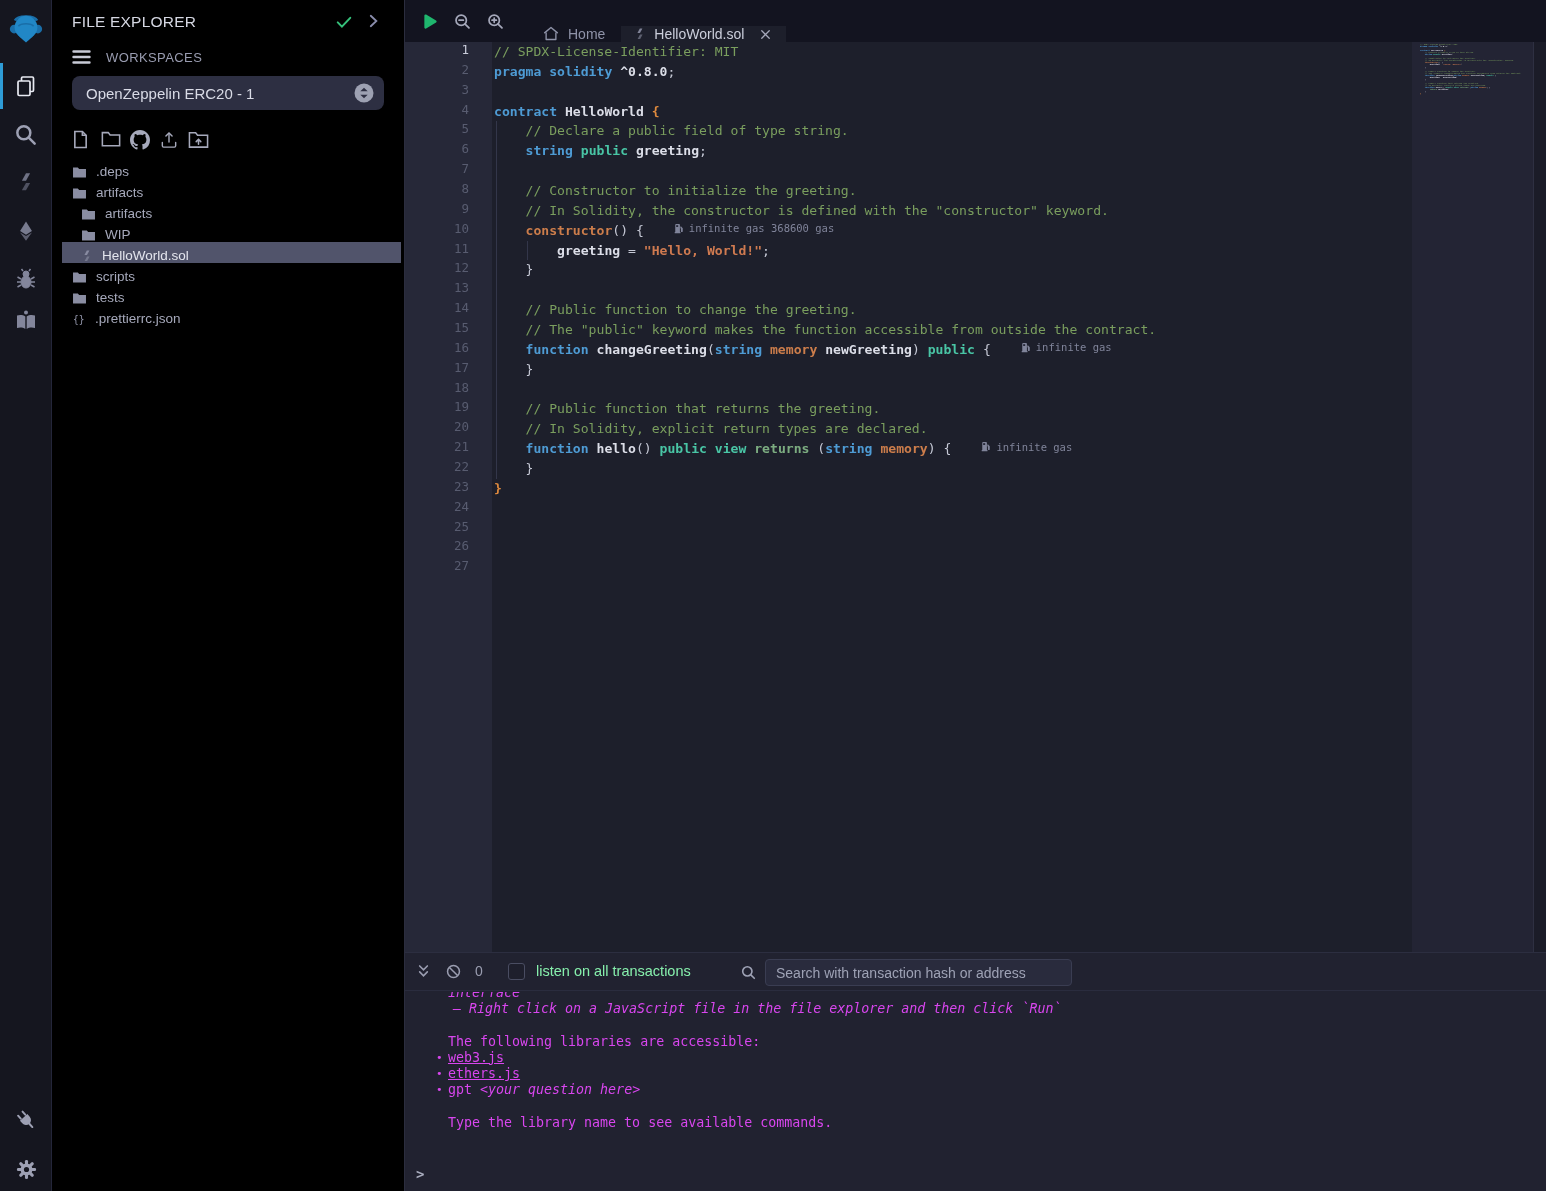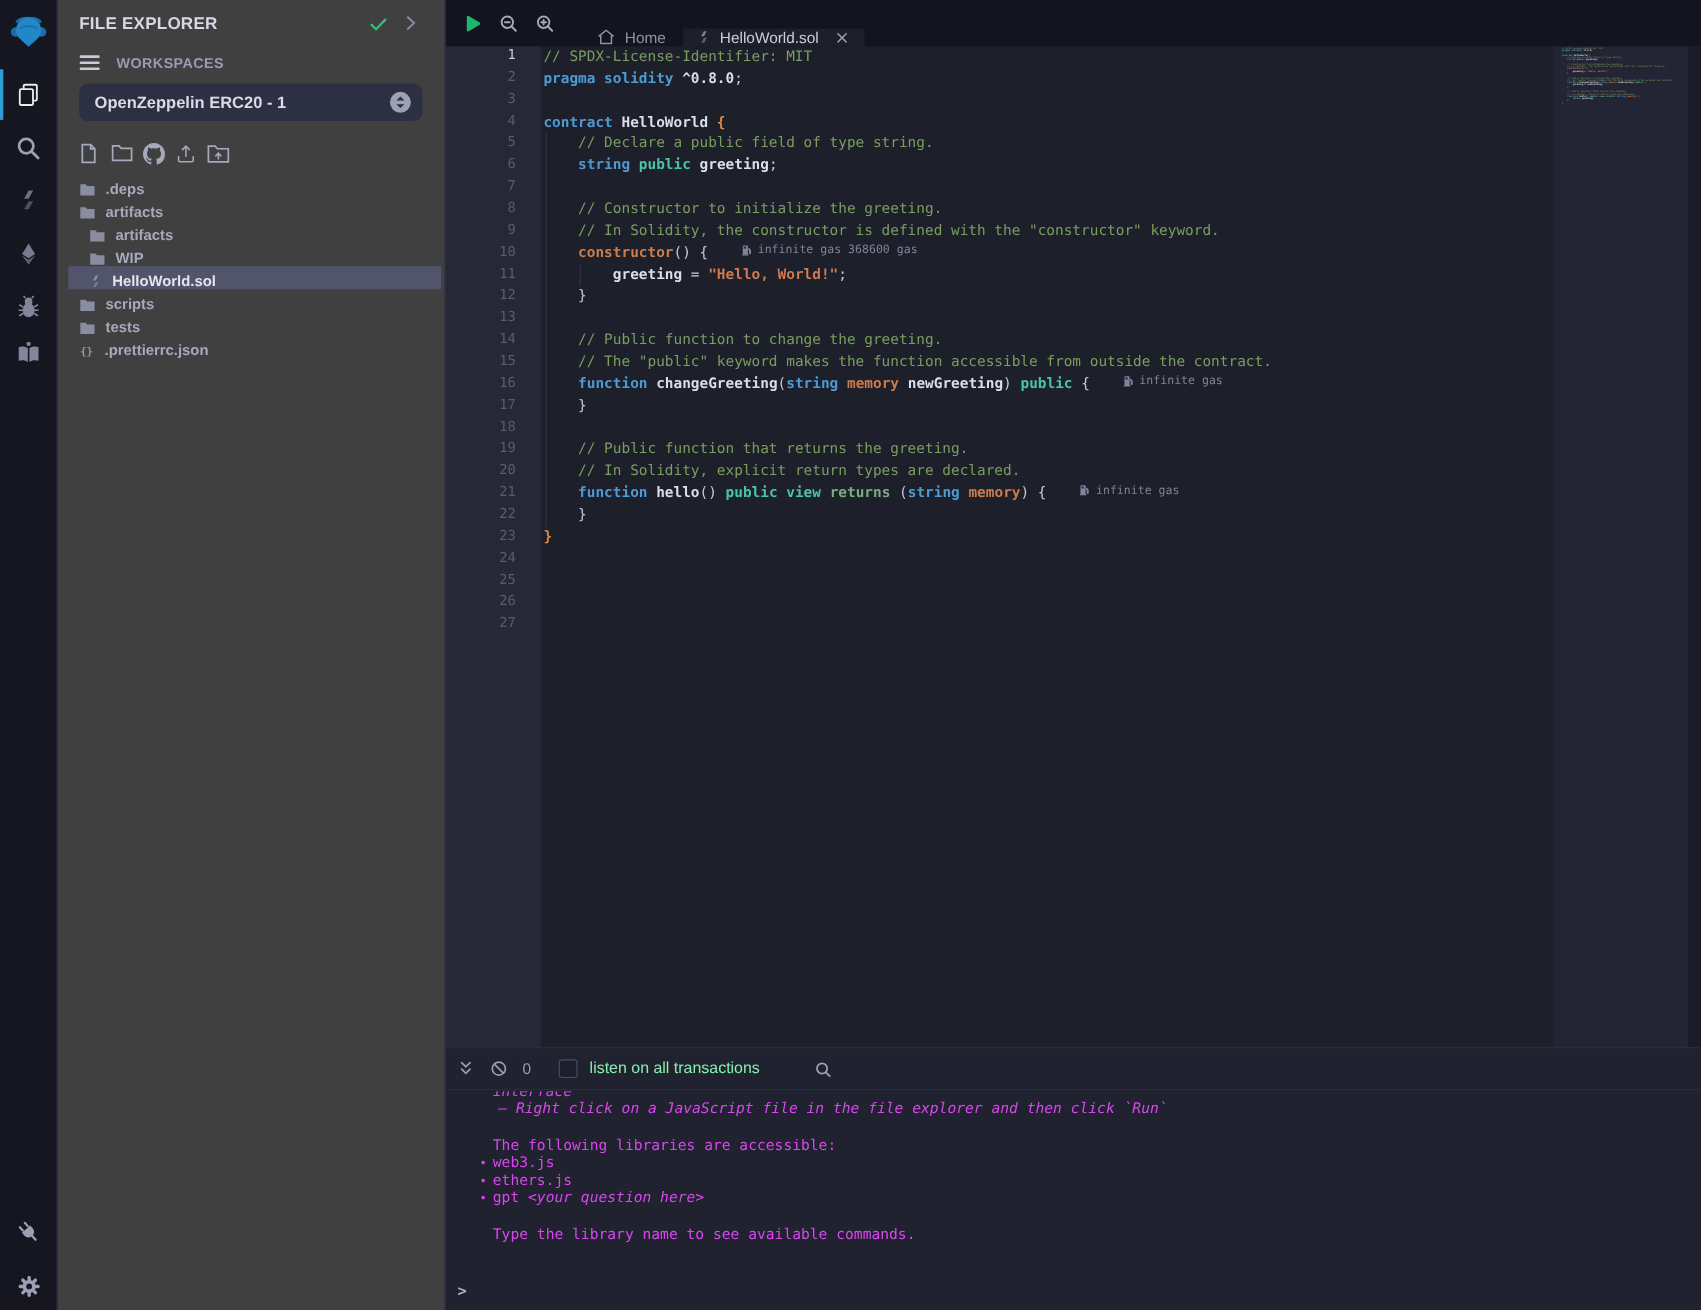--- a/index.html
+++ b/index.html
@@ -13,21 +13,21 @@
   svg { display:block; }
 
   
   #iconbar { position:absolute; left:0; top:0; width:52px; height:100%;
              background:#15161F; border-right:1px solid #24263A; z-index:5; }
   .side-icon { position:absolute; left:0; width:52px; display:flex; justify-content:center; align-items:center; cursor:pointer; }
   .active-pill { position:absolute; left:0; top:63px; width:3px; height:46px; background:#2E9CD6; }
 
   
   #filepanel { position:absolute; left:52px; top:0; width:353px; height:100%;
-               background:#404040; border-right:1px solid #2B2D3E; z-index:4;font-weight:bold; }
+               background:#000000; border-right:1px solid #2B2D3E; z-index:4; }
   .fp-title { position:absolute; left:20px; top:13px; font-size:15.5px; color:#D6D8E3; letter-spacing:.2px; }
   .fp-check { position:absolute; right:50px; top:12px; }
   .fp-chev  { position:absolute; right:22px; top:12px; cursor:pointer; }
   .ws-row { position:absolute; left:20px; top:49px; display:flex; align-items:flex-end; gap:15px; }
   .ws-label { font-size:13px; color:#999CB0; letter-spacing:.4px; }
   .ws-select { position:absolute; left:20px; right:20px; top:76px; height:34px; background:#2D2F42;
                border-radius:8px; display:flex; align-items:center; padding:0 10px 0 14px; cursor:pointer; }
   .ws-select .ws-value { flex:1; font-size:15px; color:#D9DBE6; }
   .fp-toolbar { position:absolute; left:20px; top:130px; display:flex; gap:10px; }
   .fp-toolbar .ticon { width:19px; height:19px; cursor:pointer; }
@@ -82,21 +82,21 @@
   .t-input { position:absolute; left:360px; top:6px; width:307px; height:27px; background:#292B3D;
              border:1px solid #3A3D52; border-radius:4px; color:#C5C8D6; font-size:14px;
              padding:0 10px; outline:none; text-overflow:ellipsis; font-family:"Liberation Sans",sans-serif; }
   .t-input::placeholder { color:#9EA2B5; opacity:1; text-overflow:ellipsis; }
   .t-content { position:absolute; left:0; right:0; top:39px; bottom:0; overflow:hidden; padding-left:43px;
                font:500 13.3px "DejaVu Sans Mono", monospace; color:#d946ef; line-height:16.2px; }
   .term-line { position:relative; white-space:pre; min-height:16.2px; }
   .term-line.clipped { margin-top:-7px; }
   .bul { position:absolute; left:-12px; font-size:11px; }
   .it { font-style:italic; }
-  .ul { cursor:pointer;text-align:right; }
+  .ul { text-decoration:underline; cursor:pointer;text-align:right; }
   .t-prompt { position:absolute; left:11px; top:213px; font:700 14px "DejaVu Sans Mono", monospace; color:#A9ADBE; }
 </style>
 </head>
 <body>
 
 <div id="iconbar">
   <div class="side-icon" style="top:8px;height:46px">
       <svg width="38" height="42" viewBox="0 0 40 42">
         <path d="M8.5 10C11 4.5 29 4.5 31.5 10" stroke="#1A6EA8" stroke-width="3" fill="none"></path>
         <circle cx="7.5" cy="19" r="4.5" fill="#1A6EA8"></circle>
@@ -468,20 +468,21 @@
       </span>
     <span class="t-count">0</span>
     <span class="t-check"></span>
     <span class="t-listen">listen on all transactions</span>
     <span class="t-icon" style="left:335px;top:11px">
         <svg width="17" height="17" viewBox="0 0 22 22" fill="none" stroke="#9EA2B5" stroke-width="2.1" stroke-linecap="round">
           <circle cx="9.5" cy="9.5" r="6"></circle>
           <path d="M14 14l4.5 4.5"></path>
         </svg>
       </span>
+    <input class="t-input" placeholder="Search with transaction hash or address" style="">
   </div>
   <div class="t-content">
       <div class="term-line clipped"><span class="it ">interface</span></div>
       <div class="term-line" style="padding-left: 5px;"><span class="it ">– Right click on a JavaScript file in the file explorer and then click `Run`</span></div>
       <div class="term-line">&nbsp;</div>
       <div class="term-line"><span>The following libraries are accessible:</span></div>
       <div class="term-line"><span class="bul">•</span><span class="ul">web3.js</span></div>
       <div class="term-line"><span class="bul">•</span><span class="ul">ethers.js</span></div>
       <div class="term-line"><span class="bul">•</span><span>gpt </span><span class="it ">&lt;your question here&gt;</span></div>
       <div class="term-line">&nbsp;</div>

